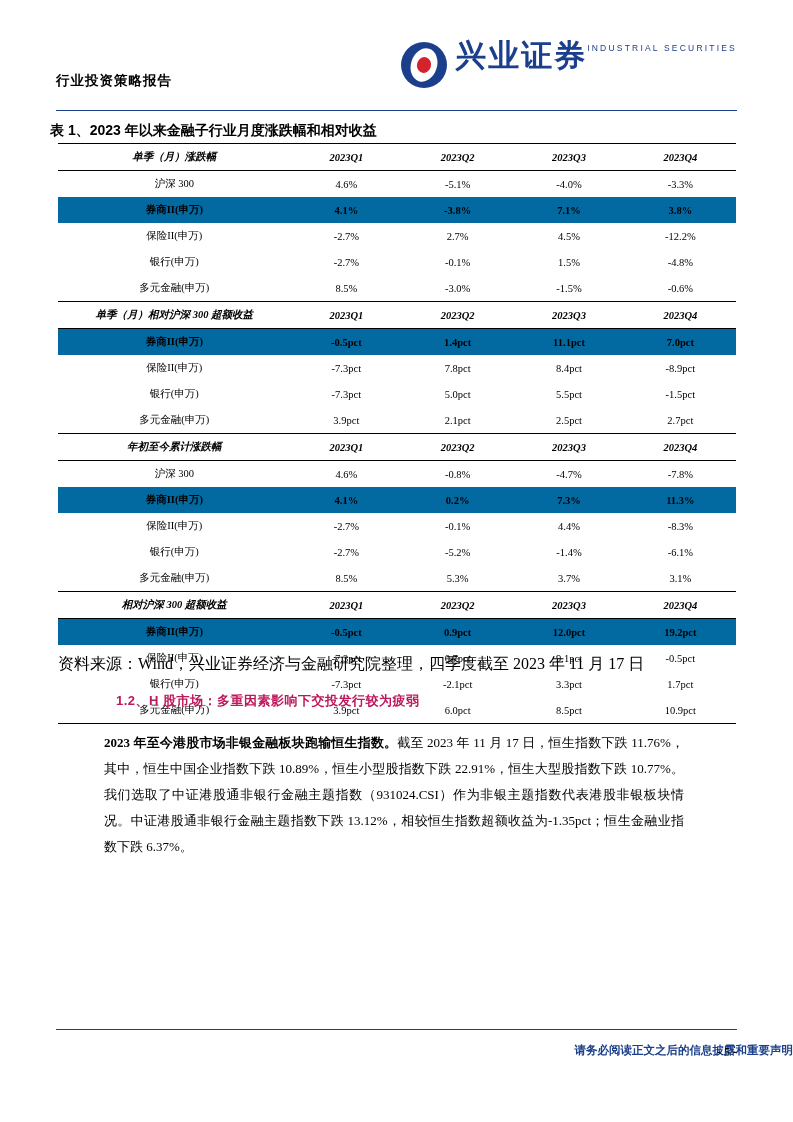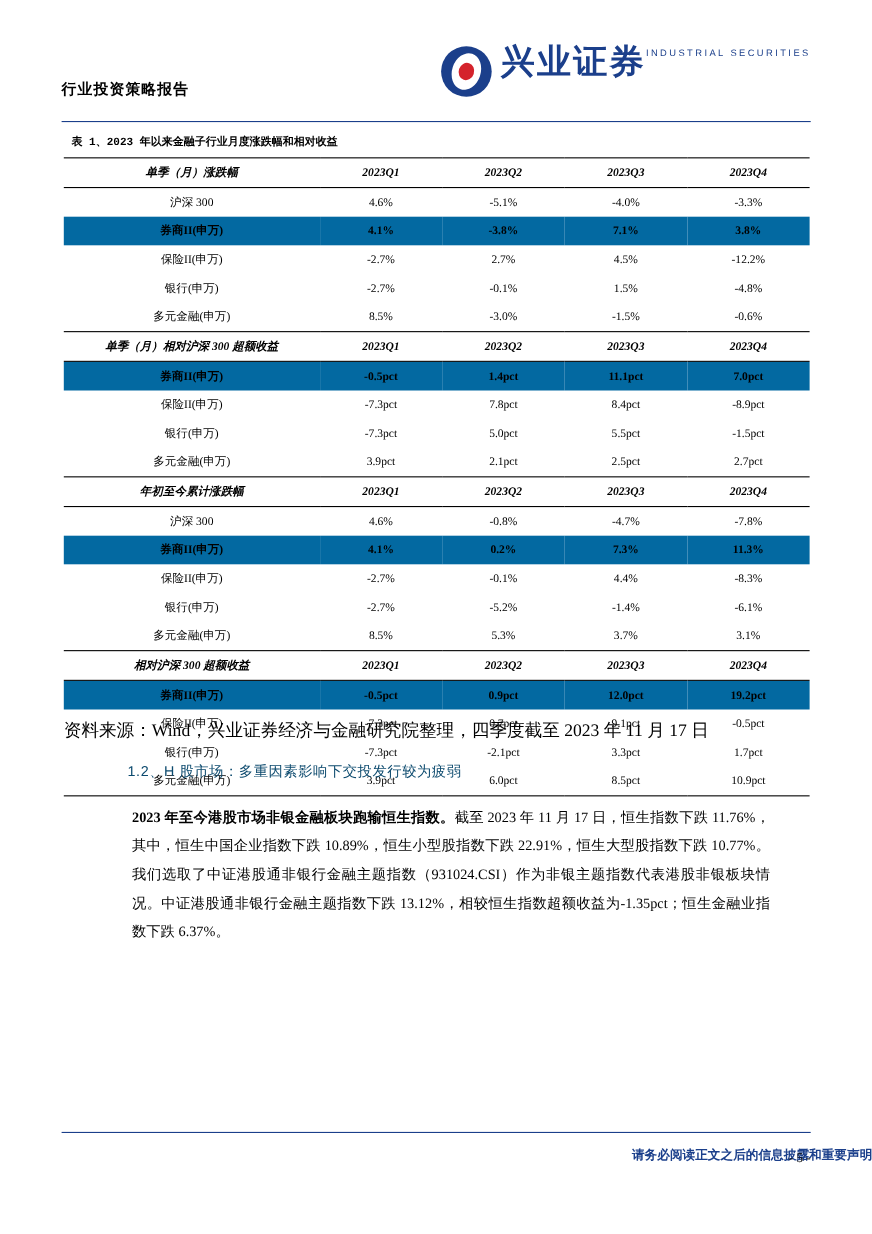--- a/index.html
+++ b/index.html
@@ -103,23 +103,23 @@
     position: absolute;
     top: 110px;
     left: 56px;
     right: 56px;
     border-top: 1.6px solid #1b3f8b;
   }
   
   .table-caption {
     position: absolute;
     top: 122px;
-    left: 65px;
-    font-family: Liberation Mono, monospace;
-    font-size: 10px;
+    left: 50px;
+    font-family: Liberation Sans, sans-serif;
+    font-size: 14px;
     font-weight: bold;
     color: #000;
   }
   
   table.data {
     position: absolute;
     top: 143px;
     left: 58px;
     width: 678px;
     border-collapse: collapse;
@@ -167,29 +167,29 @@
     font-size: 16px;
     color: #000;
   }
   
   .section-heading {
     position: absolute;
     top: 692px;
     left: 116px;
     font-family: "Liberation Sans", sans-serif;
     font-size: 13px;
-    font-weight: normal;
-    color: #0c4a6e;
+    font-weight: bold;
+    color: #be185d;
     letter-spacing: 0.5px;
   }
   
   .body-para {
     position: absolute;
     top: 730px;
-    left: 120px;
+    left: 104px;
     width: 580px;
     font-family: "Liberation Serif", serif;
     font-size: 13px;
     line-height: 2.0;
     text-align: justify;
     text-justify: inter-ideograph;
     text-indent: 0;
   }
   .body-para b {
     font-weight: bold;

